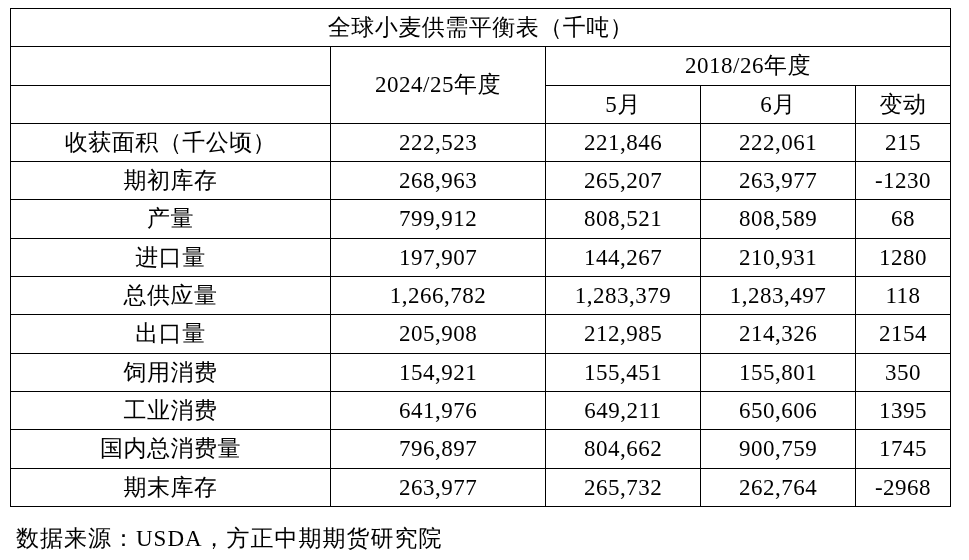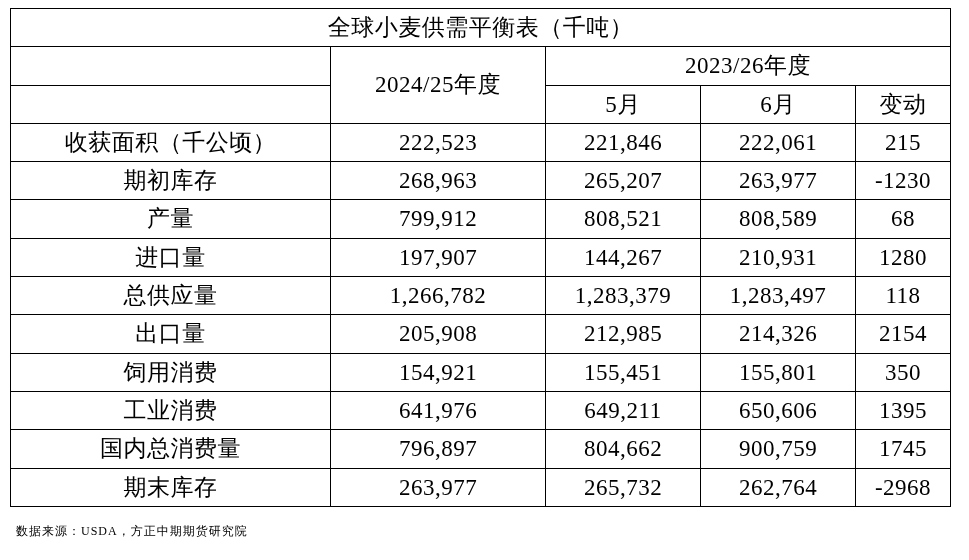--- a/index.html
+++ b/index.html
@@ -55,21 +55,21 @@
     font-size: 23px;
   }
   .c0 { width: 320px; }
   .c1 { width: 215px; }
   .c2 { width: 155px; }
   .c3 { width: 155px; }
   .c4 { width: 95px; }
   .source {
     margin: 16px 0 0 6px;
     font-family: "Liberation Serif", serif;
-    font-size: 12px;
+    font-size: 23px;
     letter-spacing: 1px;
     color: #000000;
   }
 </style>
 </head>
 <body>
 
 <div class="page">
 
   <table class="balance">
@@ -80,21 +80,21 @@
         <col class="c3">
         <col class="c4">
     </colgroup>
     <tbody>
       <tr>
         <td class="title-cell" colspan="5">全球小麦供需平衡表（千吨）</td>
       </tr>
       <tr>
         <td class="col-head"></td>
         <td class="col-head" rowspan="2">2024/25年度</td>
-        <td class="col-head" colspan="3">2023/26年度</td>
+        <td class="col-head" colspan="3">2018/26年度</td>
       </tr>
       <tr>
         <td class="col-head"></td>
         <td class="col-head">5月</td>
         <td class="col-head">6月</td>
         <td class="col-head">变动</td>
       </tr>
 
       <tr>
         <td class="row-label">收获面积（千公顷）</td>

